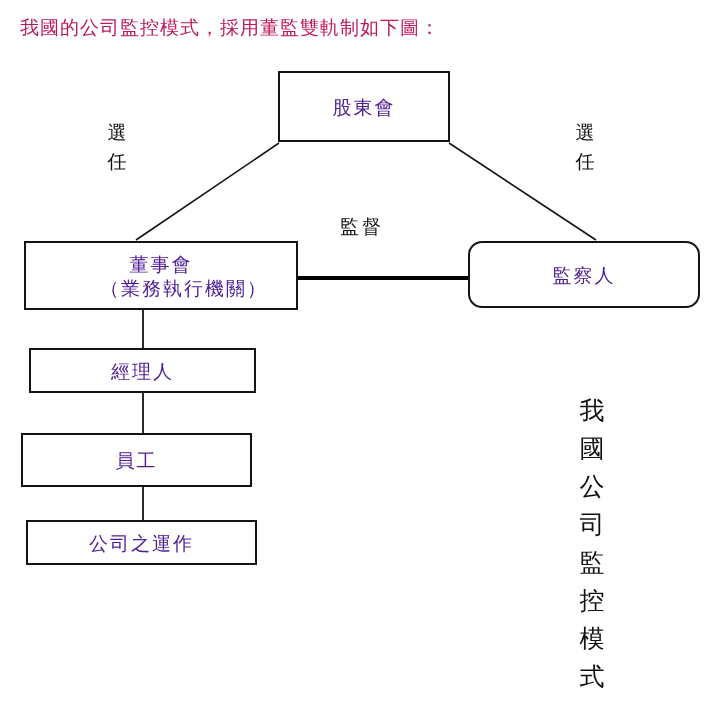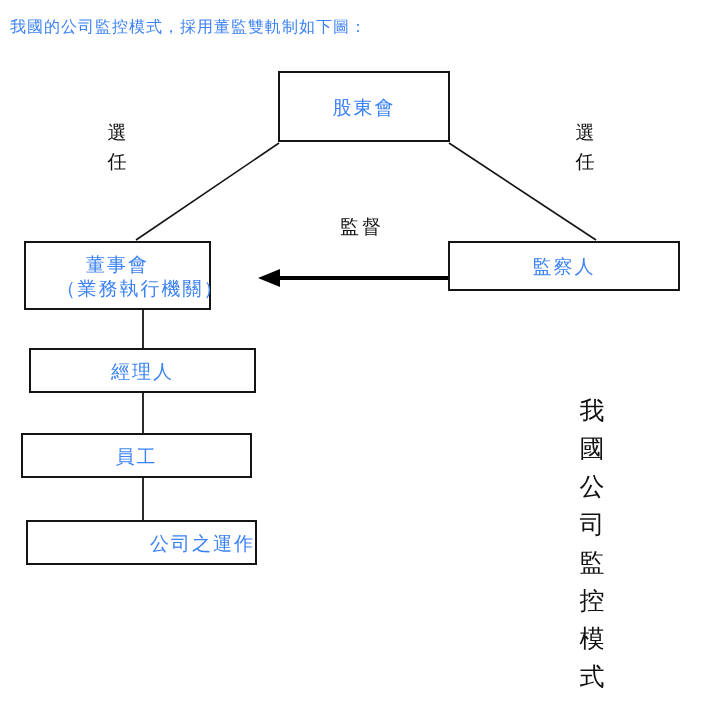--- a/index.html
+++ b/index.html
@@ -16,61 +16,61 @@
     position: relative;
     width: 720px;
     height: 710px;
     background: #ffffff;
     overflow: hidden;
   }
 
   
   .heading {
     position: absolute;
-    left: 10px;
+    left: 20px;
     top: 14px;
-    font-size: 16px;
+    font-size: 19px;
     line-height: 26px;
     letter-spacing: 1px;
     white-space: nowrap;
-    color: #3b82f6;
+    color: #be185d;
   }
 
   
   .node {
     position: absolute;
     box-sizing: border-box;
     border: 2px solid #141414;
     background: #ffffff;
     display: flex;
     flex-direction: column;
     align-items: center;
     justify-content: center;
     text-align: center;
-    color: #3b82f6;
+    color: #4c1d95;
     letter-spacing: 2px;
   }
   .node .line1 {
     font-size: 19px;
     line-height: 24px;
     white-space: nowrap;
   }
   .node .line2 {
     font-size: 19px;
     line-height: 24px;
     white-space: nowrap;
     margin-left: 46px;
   }
 
   #node-shareholders { left: 278px; top: 71px;  width: 172px; height: 71px; }
-  #node-board        { left: 24px;  top: 241px; width: 187px; height: 69px; }
-  #node-supervisor   { left: 448px; top: 241px; width: 232px; height: 50px; }
+  #node-board        { left: 24px;  top: 241px; width: 274px; height: 69px; }
+  #node-supervisor   { left: 468px; top: 241px; width: 232px; height: 67px; border-radius: 14px; }
   #node-manager      { left: 29px;  top: 348px; width: 227px; height: 45px; }
-  #node-employee     { left: 21px;  top: 433px; width: 231px; height: 45px; }
-  #node-operation    { left: 26px;  top: 520px; width: 231px; height: 45px; align-items: flex-end; }
+  #node-employee     { left: 21px;  top: 433px; width: 231px; height: 54px; }
+  #node-operation    { left: 26px;  top: 520px; width: 231px; height: 45px; }
 
   
   .vlabel {
     position: absolute;
     font-size: 19px;
     line-height: 29px;
     text-align: center;
     color: #111111;
     white-space: pre-line;
   }

